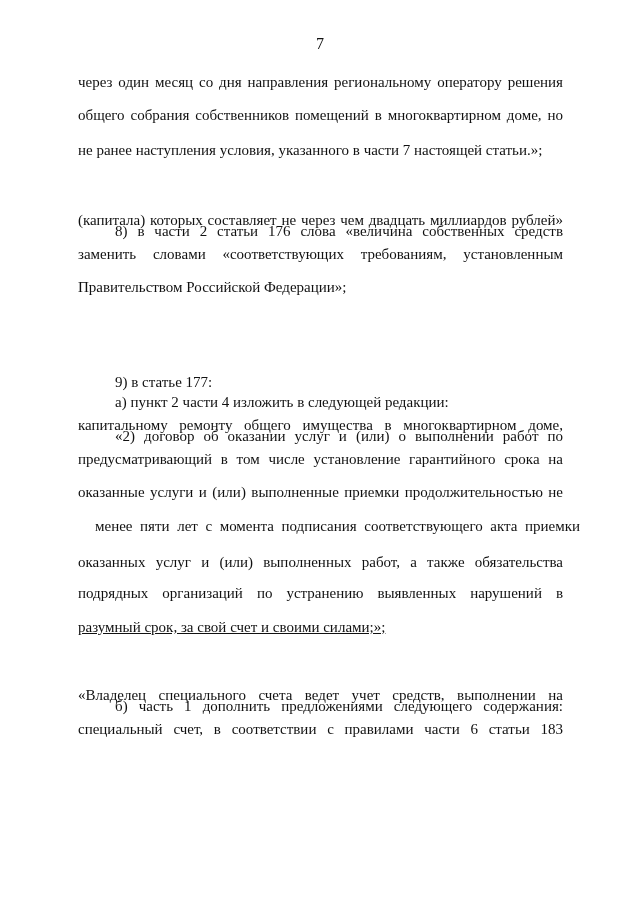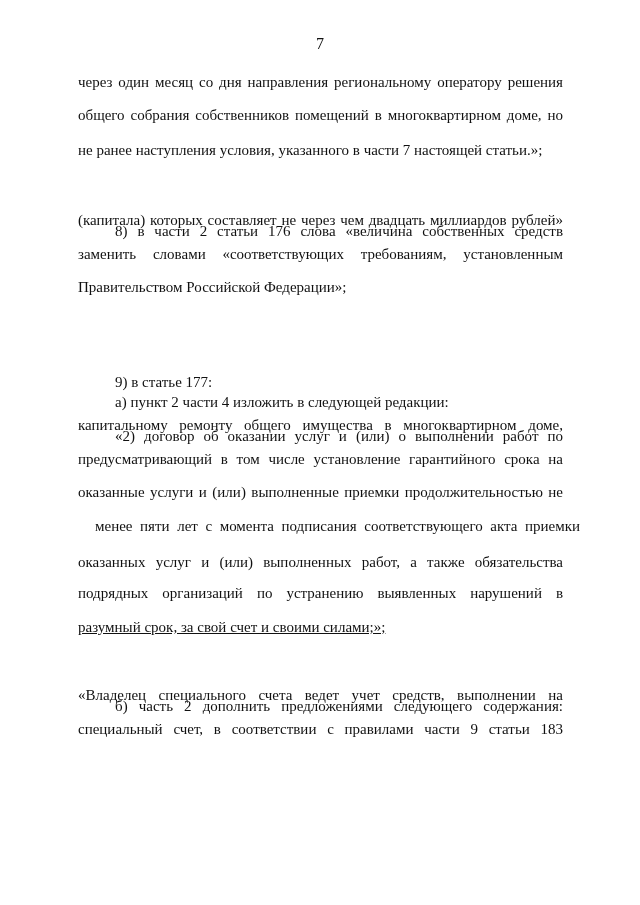--- a/index.html
+++ b/index.html
@@ -28,17 +28,17 @@
       <div class="line indent" style="top: 328px;">9) в статье 177:</div>
       <div class="line indent" style="top: 348px;">а) пункт 2 части 4 изложить в следующей редакции:</div>
       <div class="line justify indent" style="top: 382px; font-family: Liberation Serif, serif;">«2) договор об оказании услуг и (или) о выполнении работ по</div>
       <div class="line justify" style="top: 415px;">капитальному ремонту общего имущества в многоквартирном доме,</div>
       <div class="line justify" style="top: 449px;">предусматривающий в том числе установление гарантийного срока на</div>
       <div class="line justify" style="top: 482px;">оказанные услуги и (или) выполненные приемки продолжительностью не</div>
       <div class="line justify" style="top: 516px; margin-left: 17px;">менее пяти лет с момента подписания соответствующего акта приемки</div>
       <div class="line justify" style="top: 539px; margin-top: 13px;">оказанных услуг и (или) выполненных работ, а также обязательства</div>
       <div class="line justify" style="top: 583px;">подрядных организаций по устранению выявленных нарушений в</div>
       <div class="line" style="top: 617px; text-decoration: underline;">разумный срок, за свой счет и своими силами;»;</div>
-      <div class="line justify indent" style="top: 652px;">б) часть 2 дополнить предложениями следующего содержания:</div>
+      <div class="line justify indent" style="top: 652px;">б) часть 1 дополнить предложениями следующего содержания:</div>
       <div class="line justify" style="top: 685px;">«Владелец специального счета ведет учет средств, выполнении на</div>
-      <div class="line justify" style="top: 719px;">специальный счет, в соответствии с правилами части 9 статьи 183</div>
+      <div class="line justify" style="top: 719px;">специальный счет, в соответствии с правилами части 6 статьи 183</div>
     </div>
 </div>
 
 </body></html>

